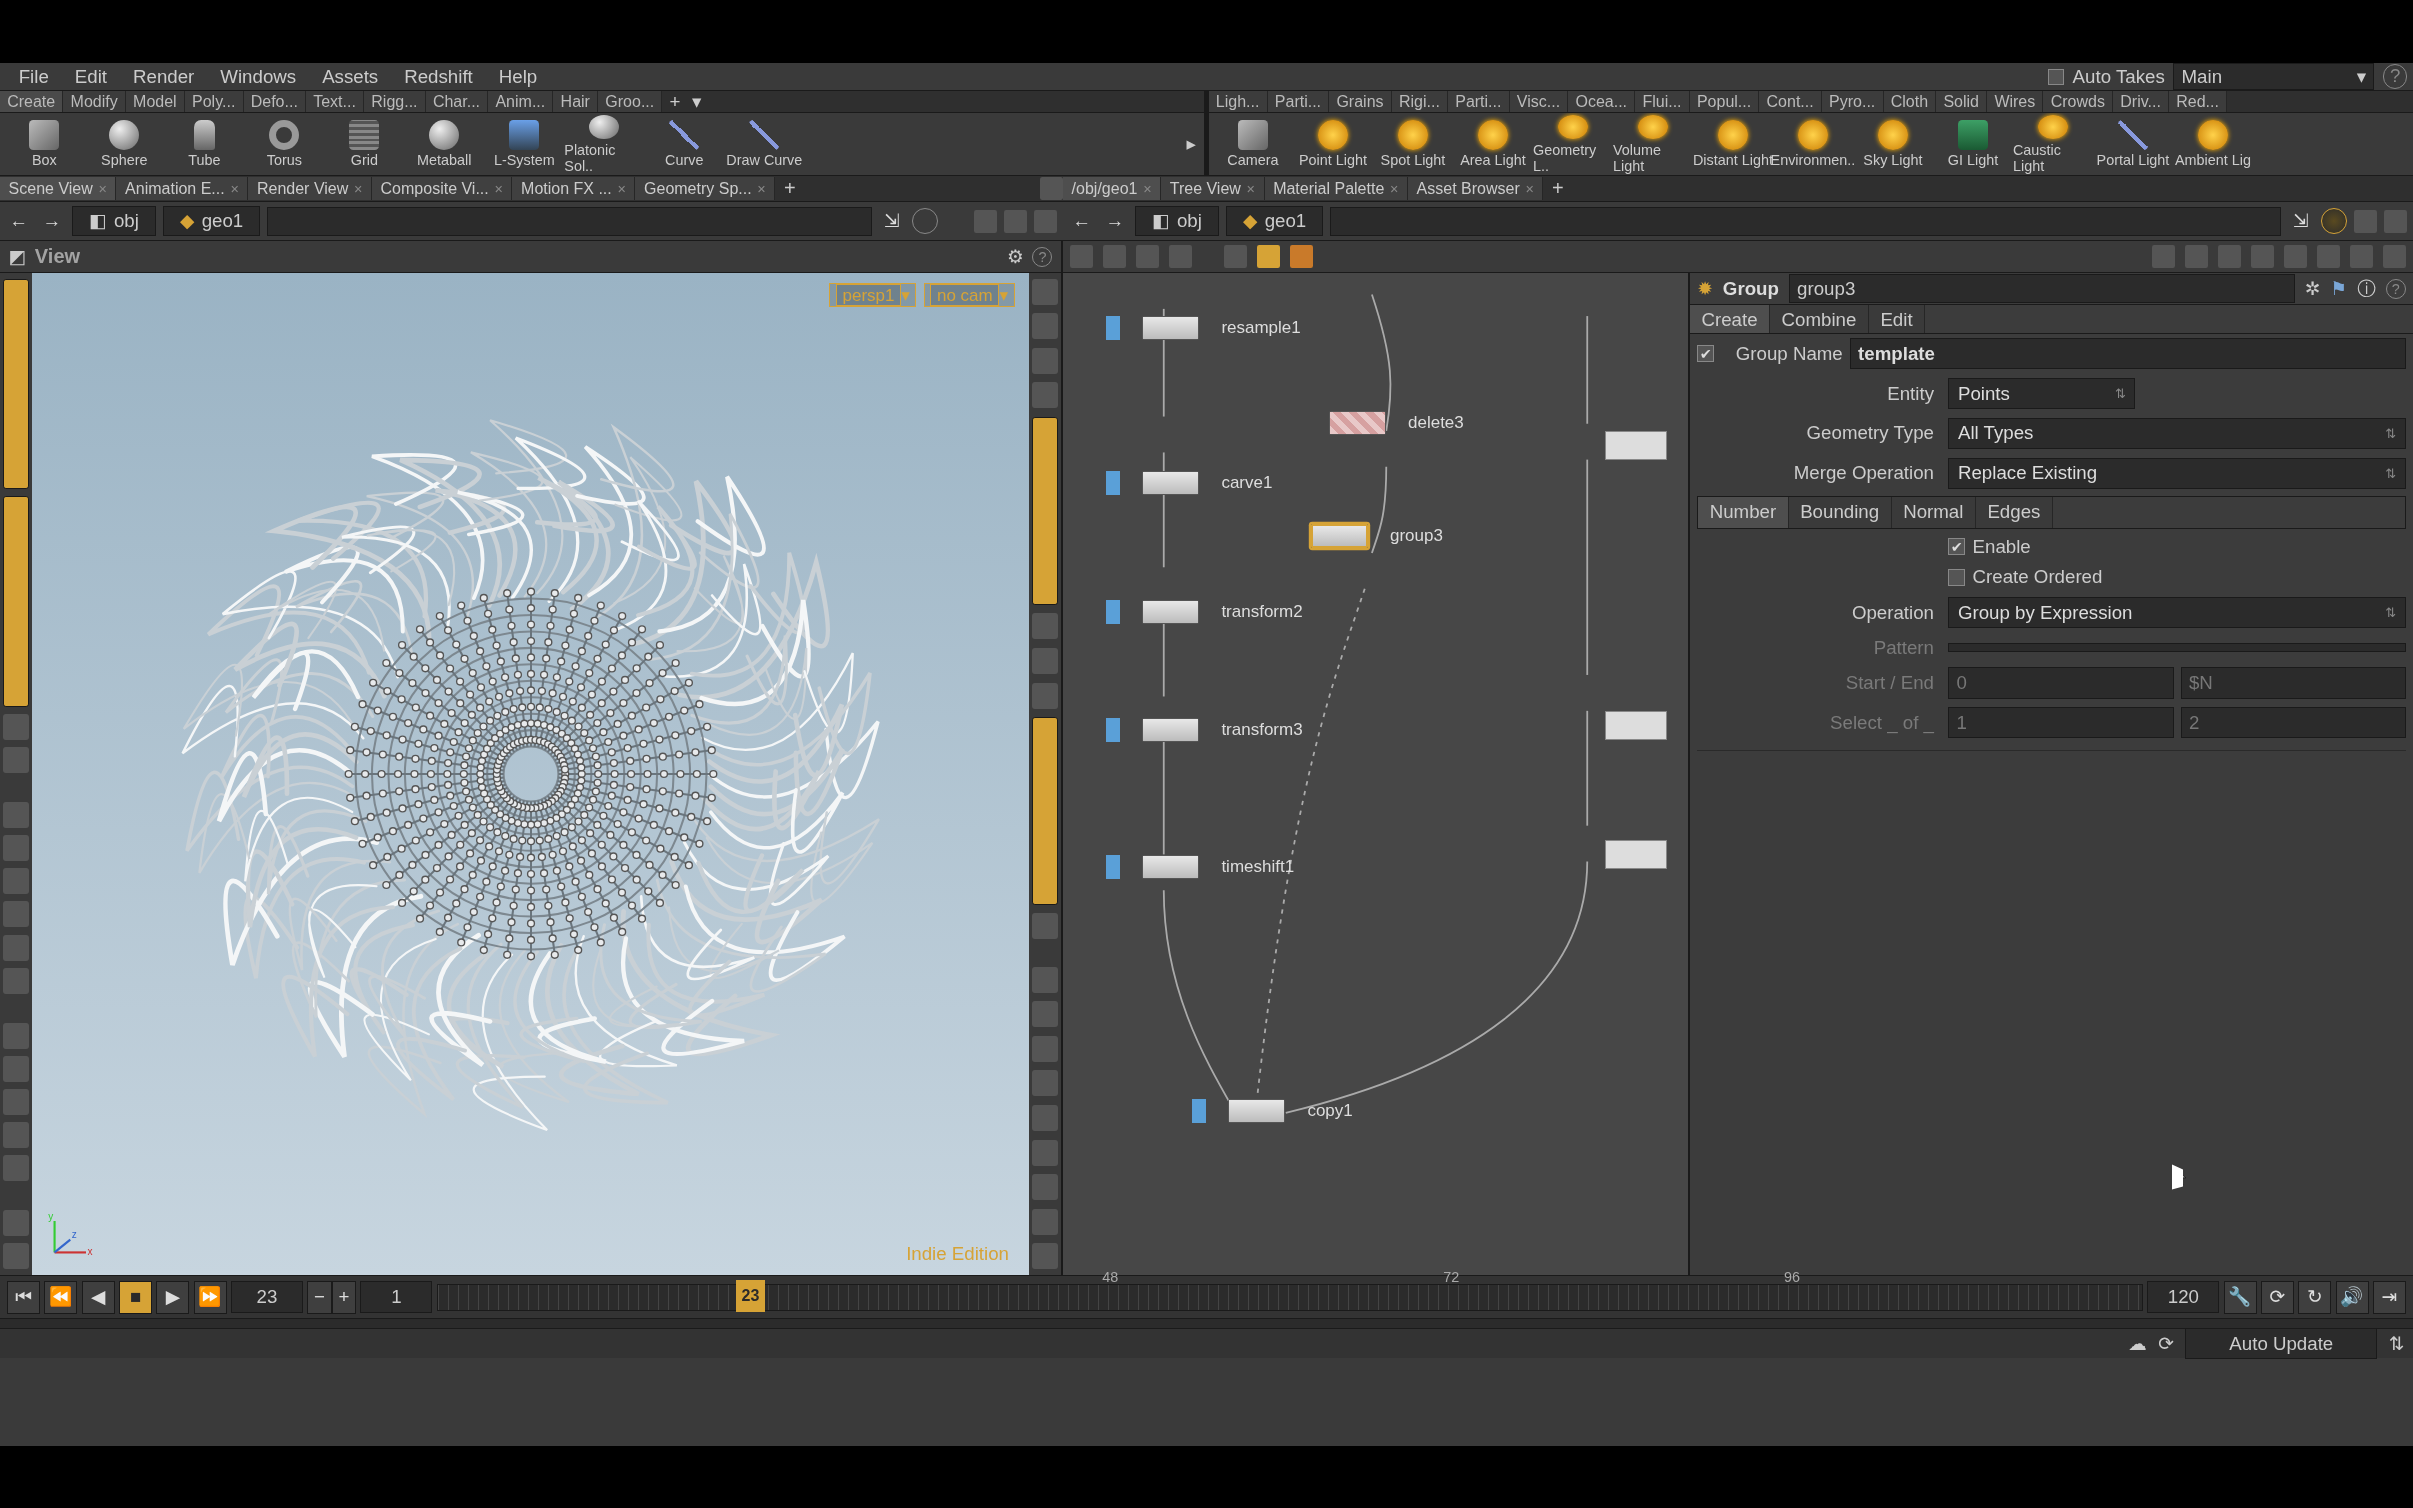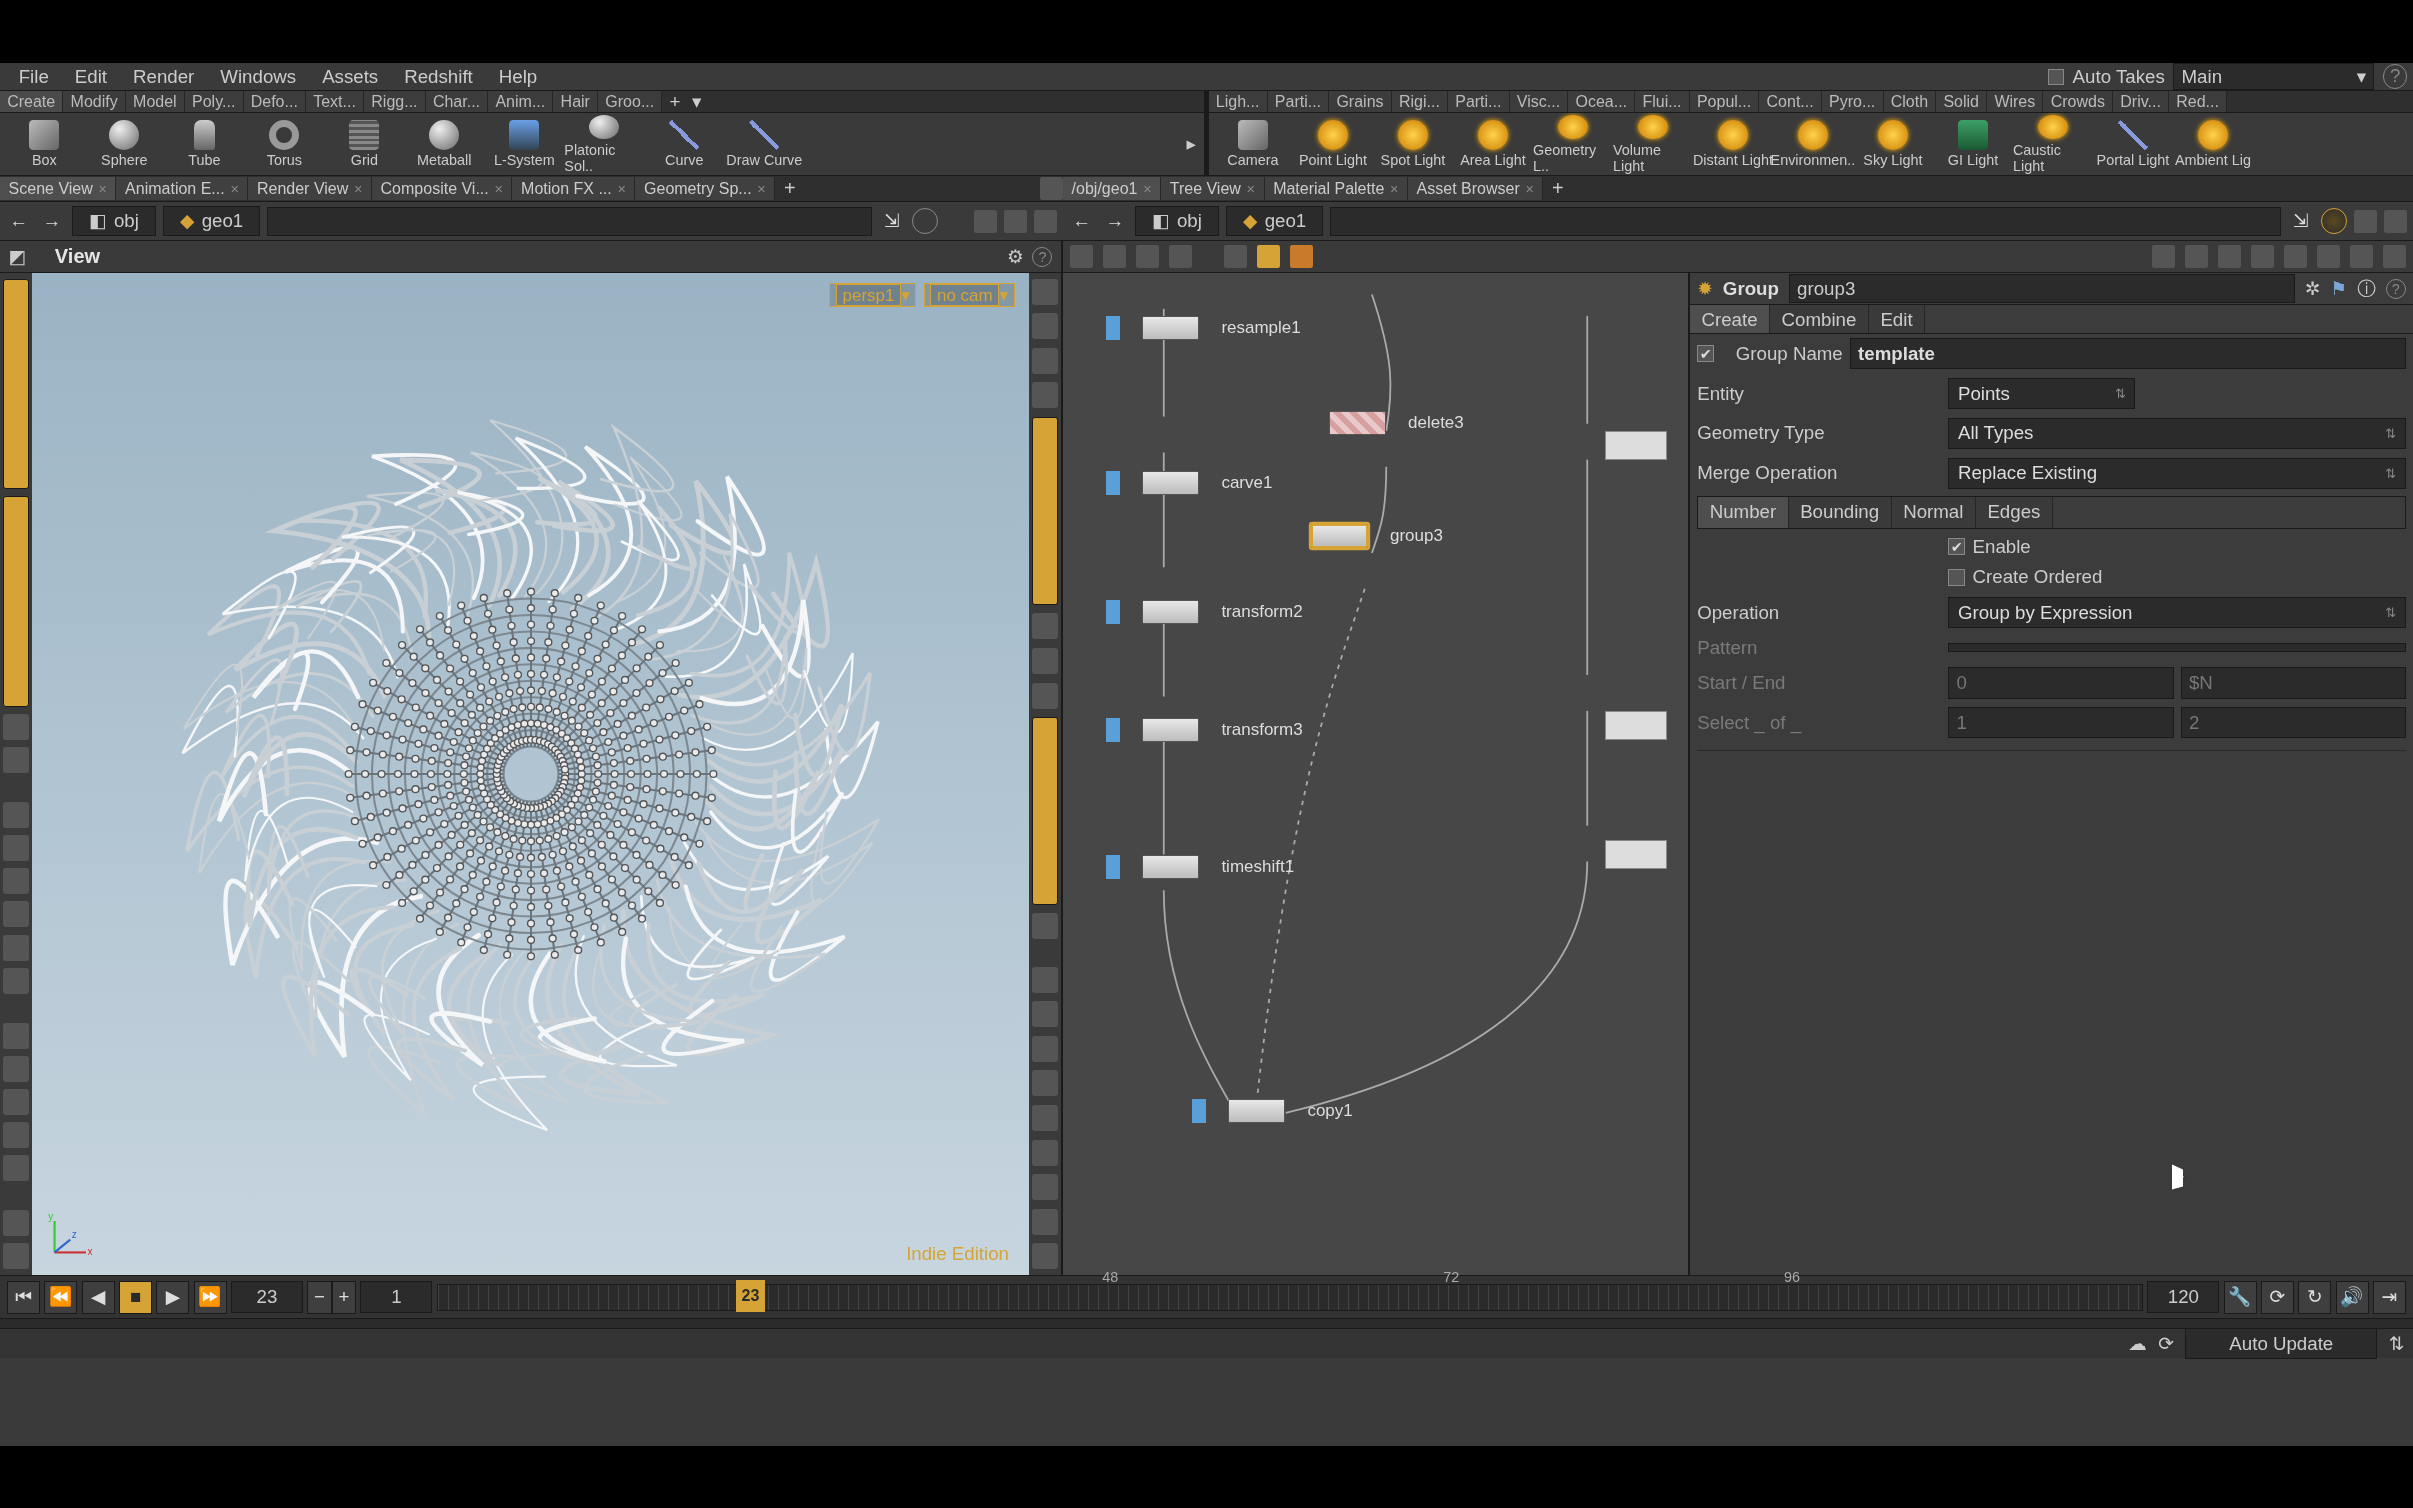--- a/index.html
+++ b/index.html
@@ -103,21 +103,21 @@
 
 
 .main-row { display: flex; height: 1034px; }
 
 
 .left-pane { width: 1063px; display: flex; flex-direction: column; background: #3a3a3a; border-right: 2.9px solid #1a1a1a; }
 .view-header {
   height: 32px; background: #3a3a3a; display: flex; align-items: center; padding: 0 8.6px;
   gap: 8.6px; border-bottom: 0.7px solid #1a1a1a;
 }
-.view-header .title { font-weight: bold; font-size: 20px; color: #e5e5e5; margin-left: 20px; }
+.view-header .title { font-weight: bold; font-size: 20px; color: #a3a3a3; }
 .viewport-wrap { flex: 1; display: flex; }
 .tool-col {
   width: 32px; background: #3a3a3a; display: flex; flex-direction: column; align-items: center;
   gap: 7.2px; padding: 5.7px 0;
 }
 .tool-btn {
   width: 26px; height: 26px; background: #555; border-radius: 2.9px;
 }
 .tool-btn.sel { background: #d6a336; }
 .viewport {
@@ -191,21 +191,21 @@
 .param-tabs {
   height: 29px; display: flex; border-bottom: 0.7px solid #1a1a1a;
 }
 .param-tabs .ptab {
   padding: 4.3px 11.5px; background: #3a3a3a; border-right: 0.7px solid #262626;
 }
 .param-tabs .ptab.active { background: #4e4e4e; }
 .prow {
   display: flex; align-items: center; padding: 4.3px 7.2px; gap: 7.2px;
 }
-.prow .lbl { width: 244px; color: #ccc; padding-right: 7.2px; }
+.prow .lbl { width: 244px; text-align: right; color: #ccc; padding-right: 7.2px; }
 .prow .lbl.dim { color: #7a7a7a; }
 .txt {
   flex: 1; background: #2b2b2b; border: 0.7px solid #1a1a1a; padding: 3.6px 7.2px; color: #ddd;
 }
 .txt.hl { background: #2e7a7f; color: #e8f5f6; }
 .txt.dim { color: #777; }
 .sel {
   background: #2b2b2b; border: 0.7px solid #1a1a1a; padding: 3.6px 8.6px; color: #ddd;
   display: flex; justify-content: space-between; align-items: center; flex: 1;
 }

